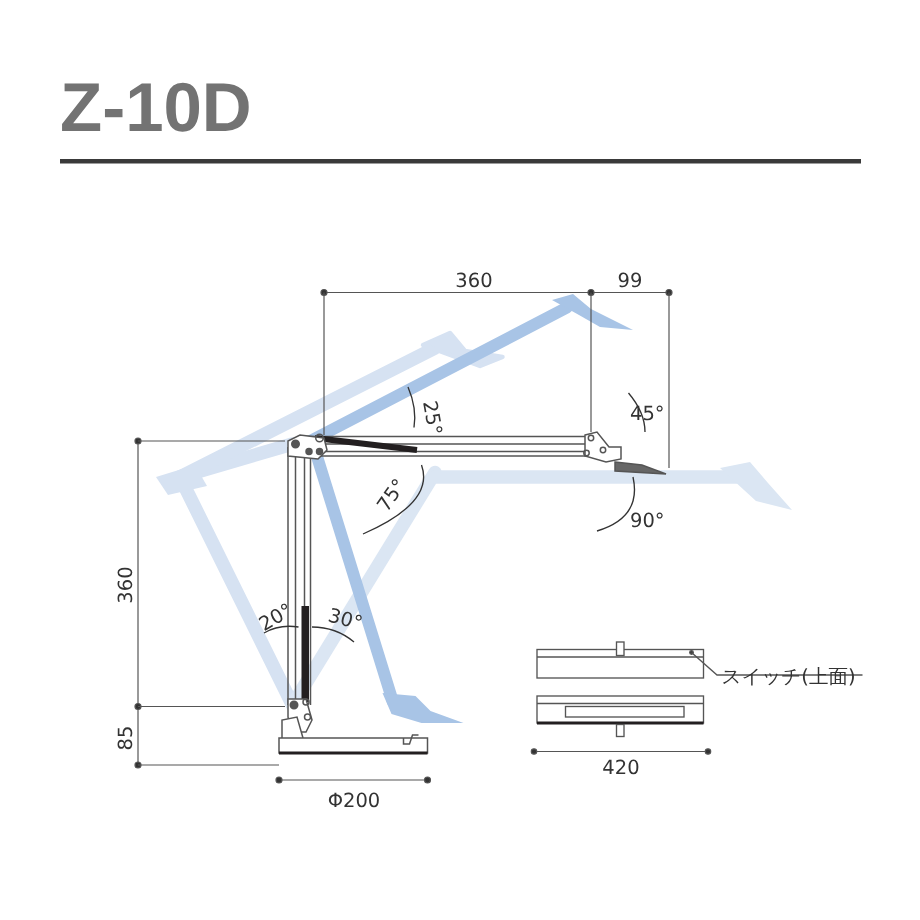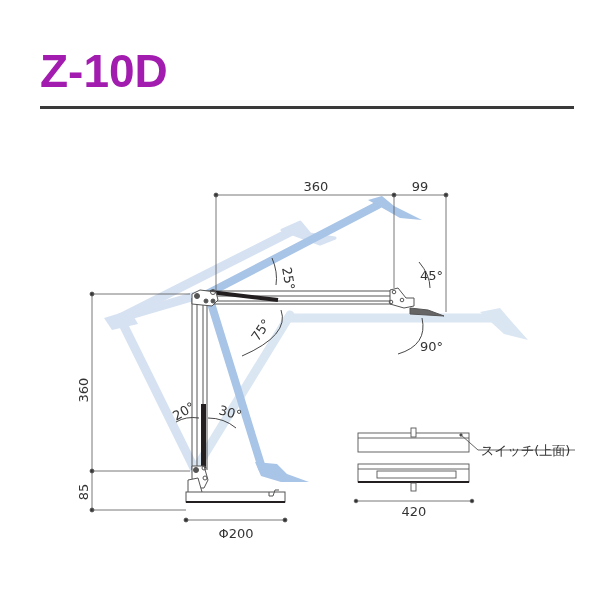--- a/index.html
+++ b/index.html
@@ -1,17 +1,17 @@
 <!DOCTYPE html>
 <html><head>
 <meta charset="utf-8">
 <style>
   html, body { margin:0; padding:0; background:#ffffff; }
   body { width:613px; height:613px; position:relative; overflow:hidden; font-family:"Liberation Sans", sans-serif; }
-  .title { position:absolute; left:40px; top:48px; font-size:46px; font-weight:bold; color:#a21caf; letter-spacing:0px; line-height:1; font-family:"Liberation Sans", sans-serif; }
+  .title { position:absolute; left:40px; top:48px; font-size:46px; font-weight:bold; color:#737373; letter-spacing:0px; line-height:1; font-family:"Liberation Sans", sans-serif; }
   .rule { position:absolute; left:40px; top:106px; width:534px; height:3px; background:#3a3a3a; }
   svg { position:absolute; left:0; top:0; }
   .dimtxt { font-family:"DejaVu Sans", sans-serif; font-size:13px; fill:#333; }
   .angtxt { font-family:"DejaVu Sans", sans-serif; font-size:13px; fill:#333; }
 </style>
 </head>
 <body>
 
 <div class="title">Z-10D</div>
 <div class="rule"></div>

